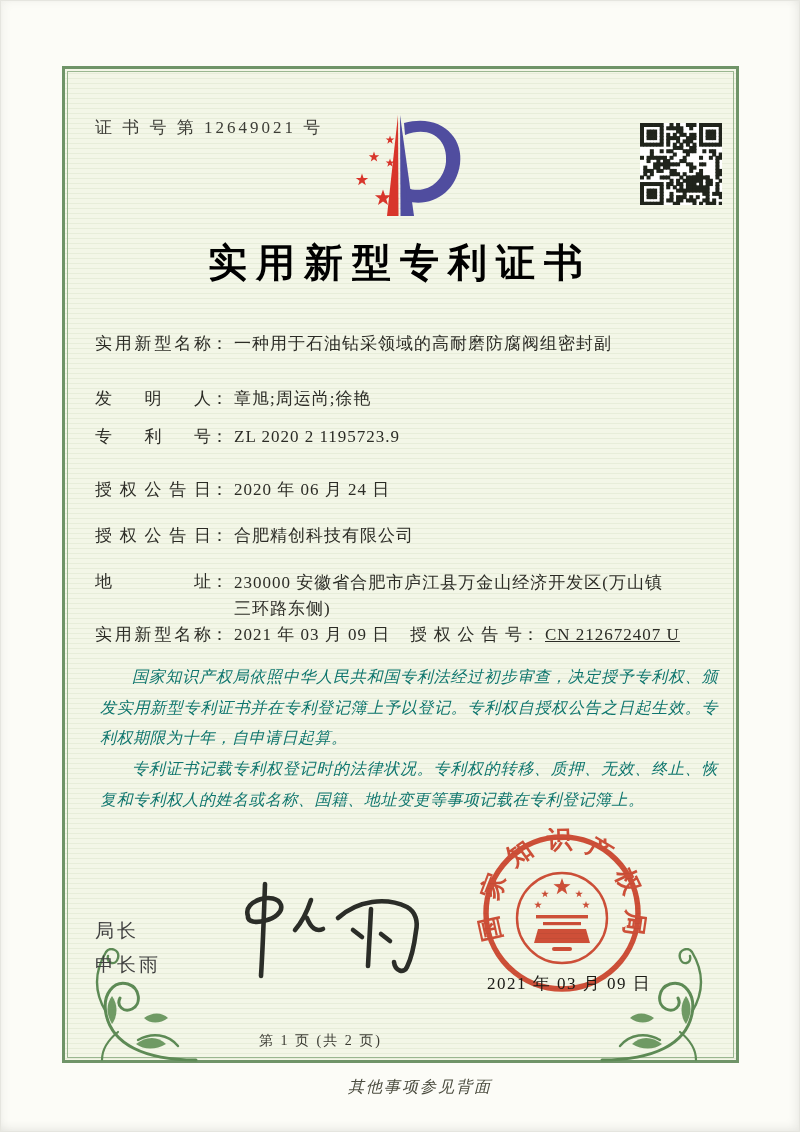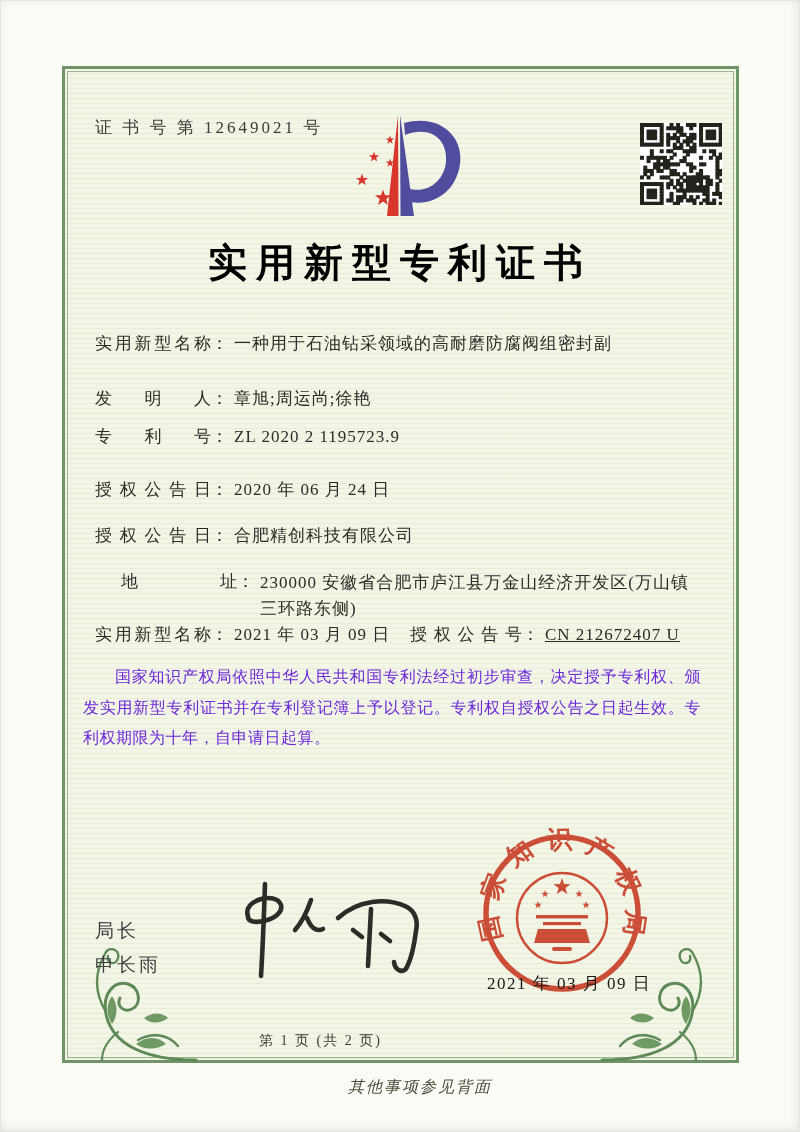--- a/index.html
+++ b/index.html
@@ -34,26 +34,26 @@
   .title{
     position:absolute;left:0;top:236px;width:800px;margin:0;text-align:center;
     font-size:39px;font-weight:bold;color:#000000;letter-spacing:9px;
   }
   .fields{position:absolute;left:95px;top:332px;width:610px;font-size:17px;color:#2c2c26;}
   .field-row{position:absolute;left:0;white-space:nowrap;}
   .f-label{display:inline-block;width:116px;text-align:justify;text-align-last:justify;letter-spacing:0;}
   .f-colon{display:inline-block;margin-right:6px;}
   .f-value{letter-spacing:1px;}
   .f-value.wrap{display:inline-block;width:440px;white-space:normal;vertical-align:top;line-height:1.55;}
-  .r1{top:0;} .r2{top:55px;font-family:Liberation Serif, serif;} .r3{top:93px;} .r4{top:146px;} .r5{top:192px;} .r6{top:238px;margin-left:26px;} .r7{top:291px;}
+  .r1{top:0;} .r2{top:55px;font-family:Liberation Serif, serif;} .r3{top:93px;} .r4{top:146px;} .r5{top:192px;} .r6{top:238px;} .r7{top:291px;}
   .pair2{position:absolute;left:315px;top:0;text-decoration:underline;}
   .pair2 .f-label{width:112px;}
   .paras{
-    position:absolute;left:83px;top:662px;width:618px;
-    font-size:16px;line-height:1.92;color:#6d28d9;
+    position:absolute;left:100px;top:662px;width:618px;
+    font-size:16px;line-height:1.92;color:#0f766e;font-style:italic;
     text-align:justify;letter-spacing:.5px;
   }
   .paras p{margin:0;text-indent:2em;}
   .officer{position:absolute;left:95px;top:914px;font-size:19px;color:#404040;letter-spacing:3px;line-height:1.8;}
   .signature{position:absolute;left:218px;top:878px;}
   .seal{position:absolute;left:477px;top:828px;width:170px;height:170px;mix-blend-mode:multiply;opacity:.93;}
   .seal-date{
     position:absolute;left:487px;top:972px;font-size:17px;color:#191914;letter-spacing:1.5px;white-space:nowrap;z-index:5;
   }
   .page-num{position:absolute;left:0;top:1032px;width:641px;text-align:center;font-size:14px;color:#3a3a32;letter-spacing:2px;}
@@ -445,20 +445,21 @@
     <div class="field-row r7">
       <span class="f-label">实用新型名称</span><span class="f-colon">：</span><span class="f-value">2021 年 03 月 09 日</span>
       <span class="pair2">
         <span class="f-label">授权公告号</span><span class="f-colon">：</span><span class="f-value">CN 212672407 U</span>
       </span>
     </div>
   </div>
 
   <div class="paras">
     <p>国家知识产权局依照中华人民共和国专利法经过初步审查，决定授予专利权、颁发实用新型专利证书并在专利登记簿上予以登记。专利权自授权公告之日起生效。专利权期限为十年，自申请日起算。</p>
+    <p>专利证书记载专利权登记时的法律状况。专利权的转移、质押、无效、终止、恢复和专利权人的姓名或名称、国籍、地址变更等事项记载在专利登记簿上。</p>
   </div>
 
   <div class="officer">
     <div>局长</div>
     <div>申长雨</div>
   </div>
 
   <svg class="signature" width="212" height="106" viewBox="0 0 212 106">
     <g fill="none" stroke="#1b1c18" stroke-width="4.6" stroke-linecap="round" opacity="0.92">
       <path d="M47 6 C 46 36 45 66 43 98"></path>

